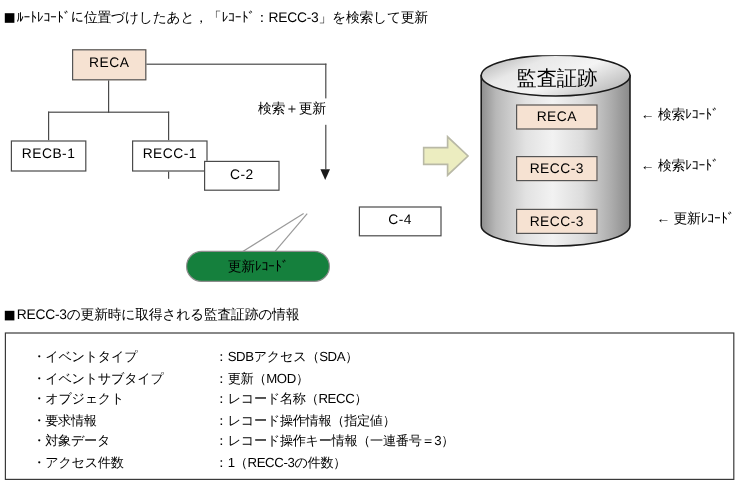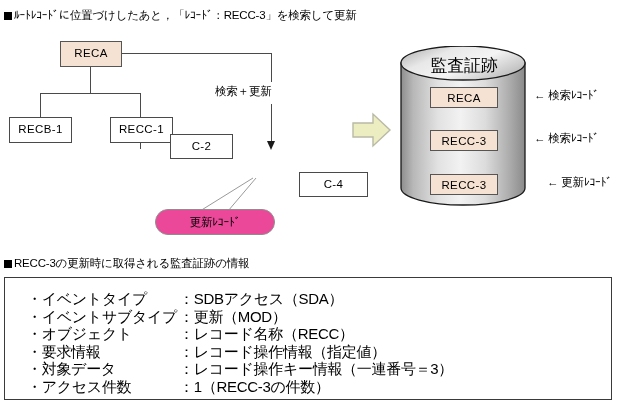--- a/index.html
+++ b/index.html
@@ -71,21 +71,21 @@
     line-height: 13px;
     white-space: nowrap;
     letter-spacing: -0.2px;
   }
 
   
   .callout {
     box-sizing: border-box;
     border: 1.2px solid #8d8d8d;
     border-radius: 14px;
-    background: #ec4899;
+    background: #15803d;
     font-size: 11.5px;
     display: flex;
     align-items: center;
     justify-content: center;
     white-space: nowrap;
     letter-spacing: -0.2px;
   }
 
   
   .block-arrow svg { display: block; }
@@ -119,21 +119,21 @@
   }
 
   
   #info-panel {
     box-sizing: border-box;
     border: 1.3px solid #3a3a3a;
     background: #ffffff;
   }
   .info-row {
     display: flex;
-    font-size: 15px;
+    font-size: 11px;
     line-height: 17.5px;
     white-space: nowrap;
     letter-spacing: -0.3px;
   }
   .info-label { width: 152px; }
   .info-value { }
 </style>
 </head>
 <body>
 

